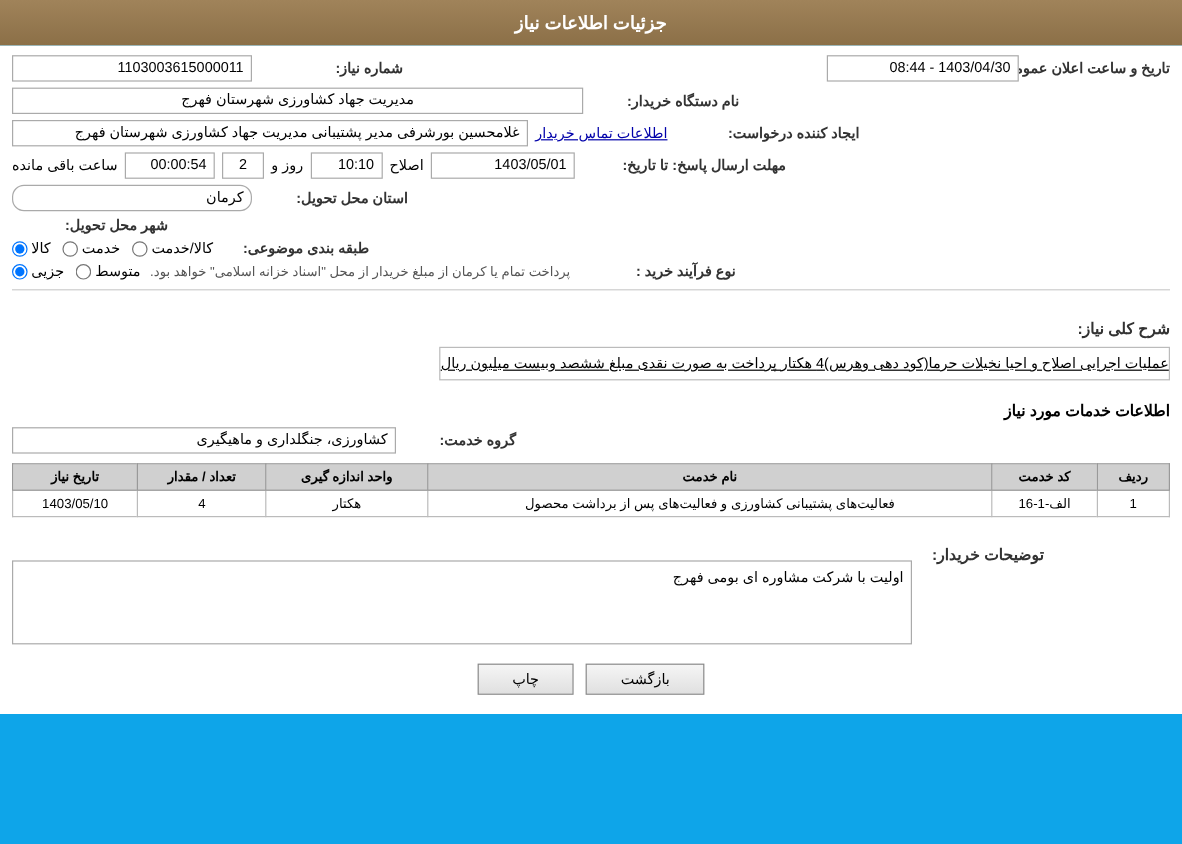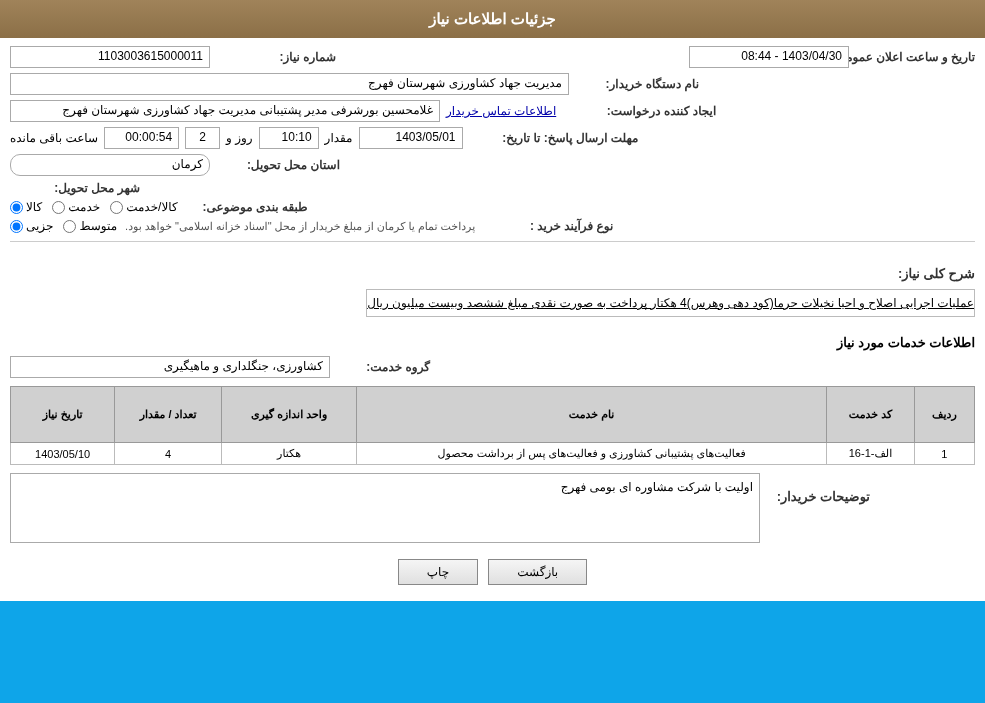--- a/index.html
+++ b/index.html
@@ -60,21 +60,21 @@
     .radio-item { display: flex; align-items: center; gap: 3px; }
     .services-table {
       width: 100%;
       border-collapse: collapse;
       margin: 8px 0;
       font-size: 11px;
     }
     .services-table th {
       background: #d0d0d0;
       border: 1px solid #999;
-      padding: 21px 8px;
+      padding: 4px 8px;
       text-align: center;
       font-weight: bold;
     }
     .services-table td {
       border: 1px solid #bbb;
       padding: 4px 8px;
       text-align: center;
     }
     .services-table tr:nth-child(even) td { background: #f9f9f9; }
     .buyer-notes-box {
@@ -135,33 +135,33 @@
         <div class="input-box input-medium" style="width:160px;">1403/04/30 - 08:44</div>
       </div>
       <div style="display:flex;align-items:center;gap:6px;">
         <span class="label-cell">شماره نیاز:</span>
         <div class="input-box" style="width:200px;">1103003615000011</div>
       </div>
     </div>
 
     <div class="field-row" style="justify-content:flex-end;">
       <span class="label-cell" style="width:130px;">نام دستگاه خریدار:</span>
-      <div class="input-box" style="width:559px;">مدیریت جهاد کشاورزی شهرستان فهرج</div>
+      <div class="input-box" style="width:476px;text-align:center;">مدیریت جهاد کشاورزی شهرستان فهرج</div>
     </div>
 
     <div class="field-row" style="justify-content:flex-end;">
       <span class="label-cell" style="width:160px;">ایجاد کننده درخواست:</span>
       <span class="link-text" style="margin-left:6px;">اطلاعات تماس خریدار</span>
       <div class="input-box" style="width:430px;">غلامحسین بورشرفی مدیر پشتیبانی مدیریت جهاد کشاورزی شهرستان فهرج</div>
     </div>
 
     <div class="field-row" style="justify-content:flex-end;gap:6px;">
       <span class="label-cell" style="width:170px;">مهلت ارسال پاسخ: تا تاریخ:</span>
-      <div class="input-box" style="width:104px;">1403/05/01</div>
-      <span>مقدار</span>
+      <div class="input-box" style="width:120px;">1403/05/01</div>
+      <span>اصلاح</span>
       <div class="input-box" style="width:60px;">10:10</div>
       <span>روز و</span>
       <div class="input-box" style="width:35px;text-align:center;">2</div>
       <div class="input-box" style="width:75px;text-align:center;padding-left:33px;">00:00:54</div>
       <span>ساعت باقی مانده</span>
     </div>
 
     <div class="field-row" style="justify-content:flex-end;">
       <span class="label-cell" style="width:130px;">استان محل تحویل:</span>
       <div class="input-box" style="width:200px;border-radius:10px;">کرمان</div>
@@ -241,21 +241,21 @@
             <td>هکتار</td>
             <td>4</td>
             <td>1403/05/10</td>
           </tr>
         </tbody>
     </table>
 
     <div class="field-row" style="align-items:flex-start;justify-content:flex-end;">
       <span class="label-cell section-title" style="width:110px;padding-top:4px;">توضیحات خریدار:</span>
       <div style="flex:1;max-width:750px;">
-        <div class="buyer-notes-box" style="width:100%;">
+        <div class="buyer-notes-box" style="width:100%;margin-top:28px;">
           <span>اولیت با شرکت مشاوره ای بومی فهرج</span>
         </div>
       </div>
     </div>
 
     <div class="bottom-buttons">
       <button class="btn">بازگشت</button>
       <button class="btn">چاپ</button>
     </div>
 

